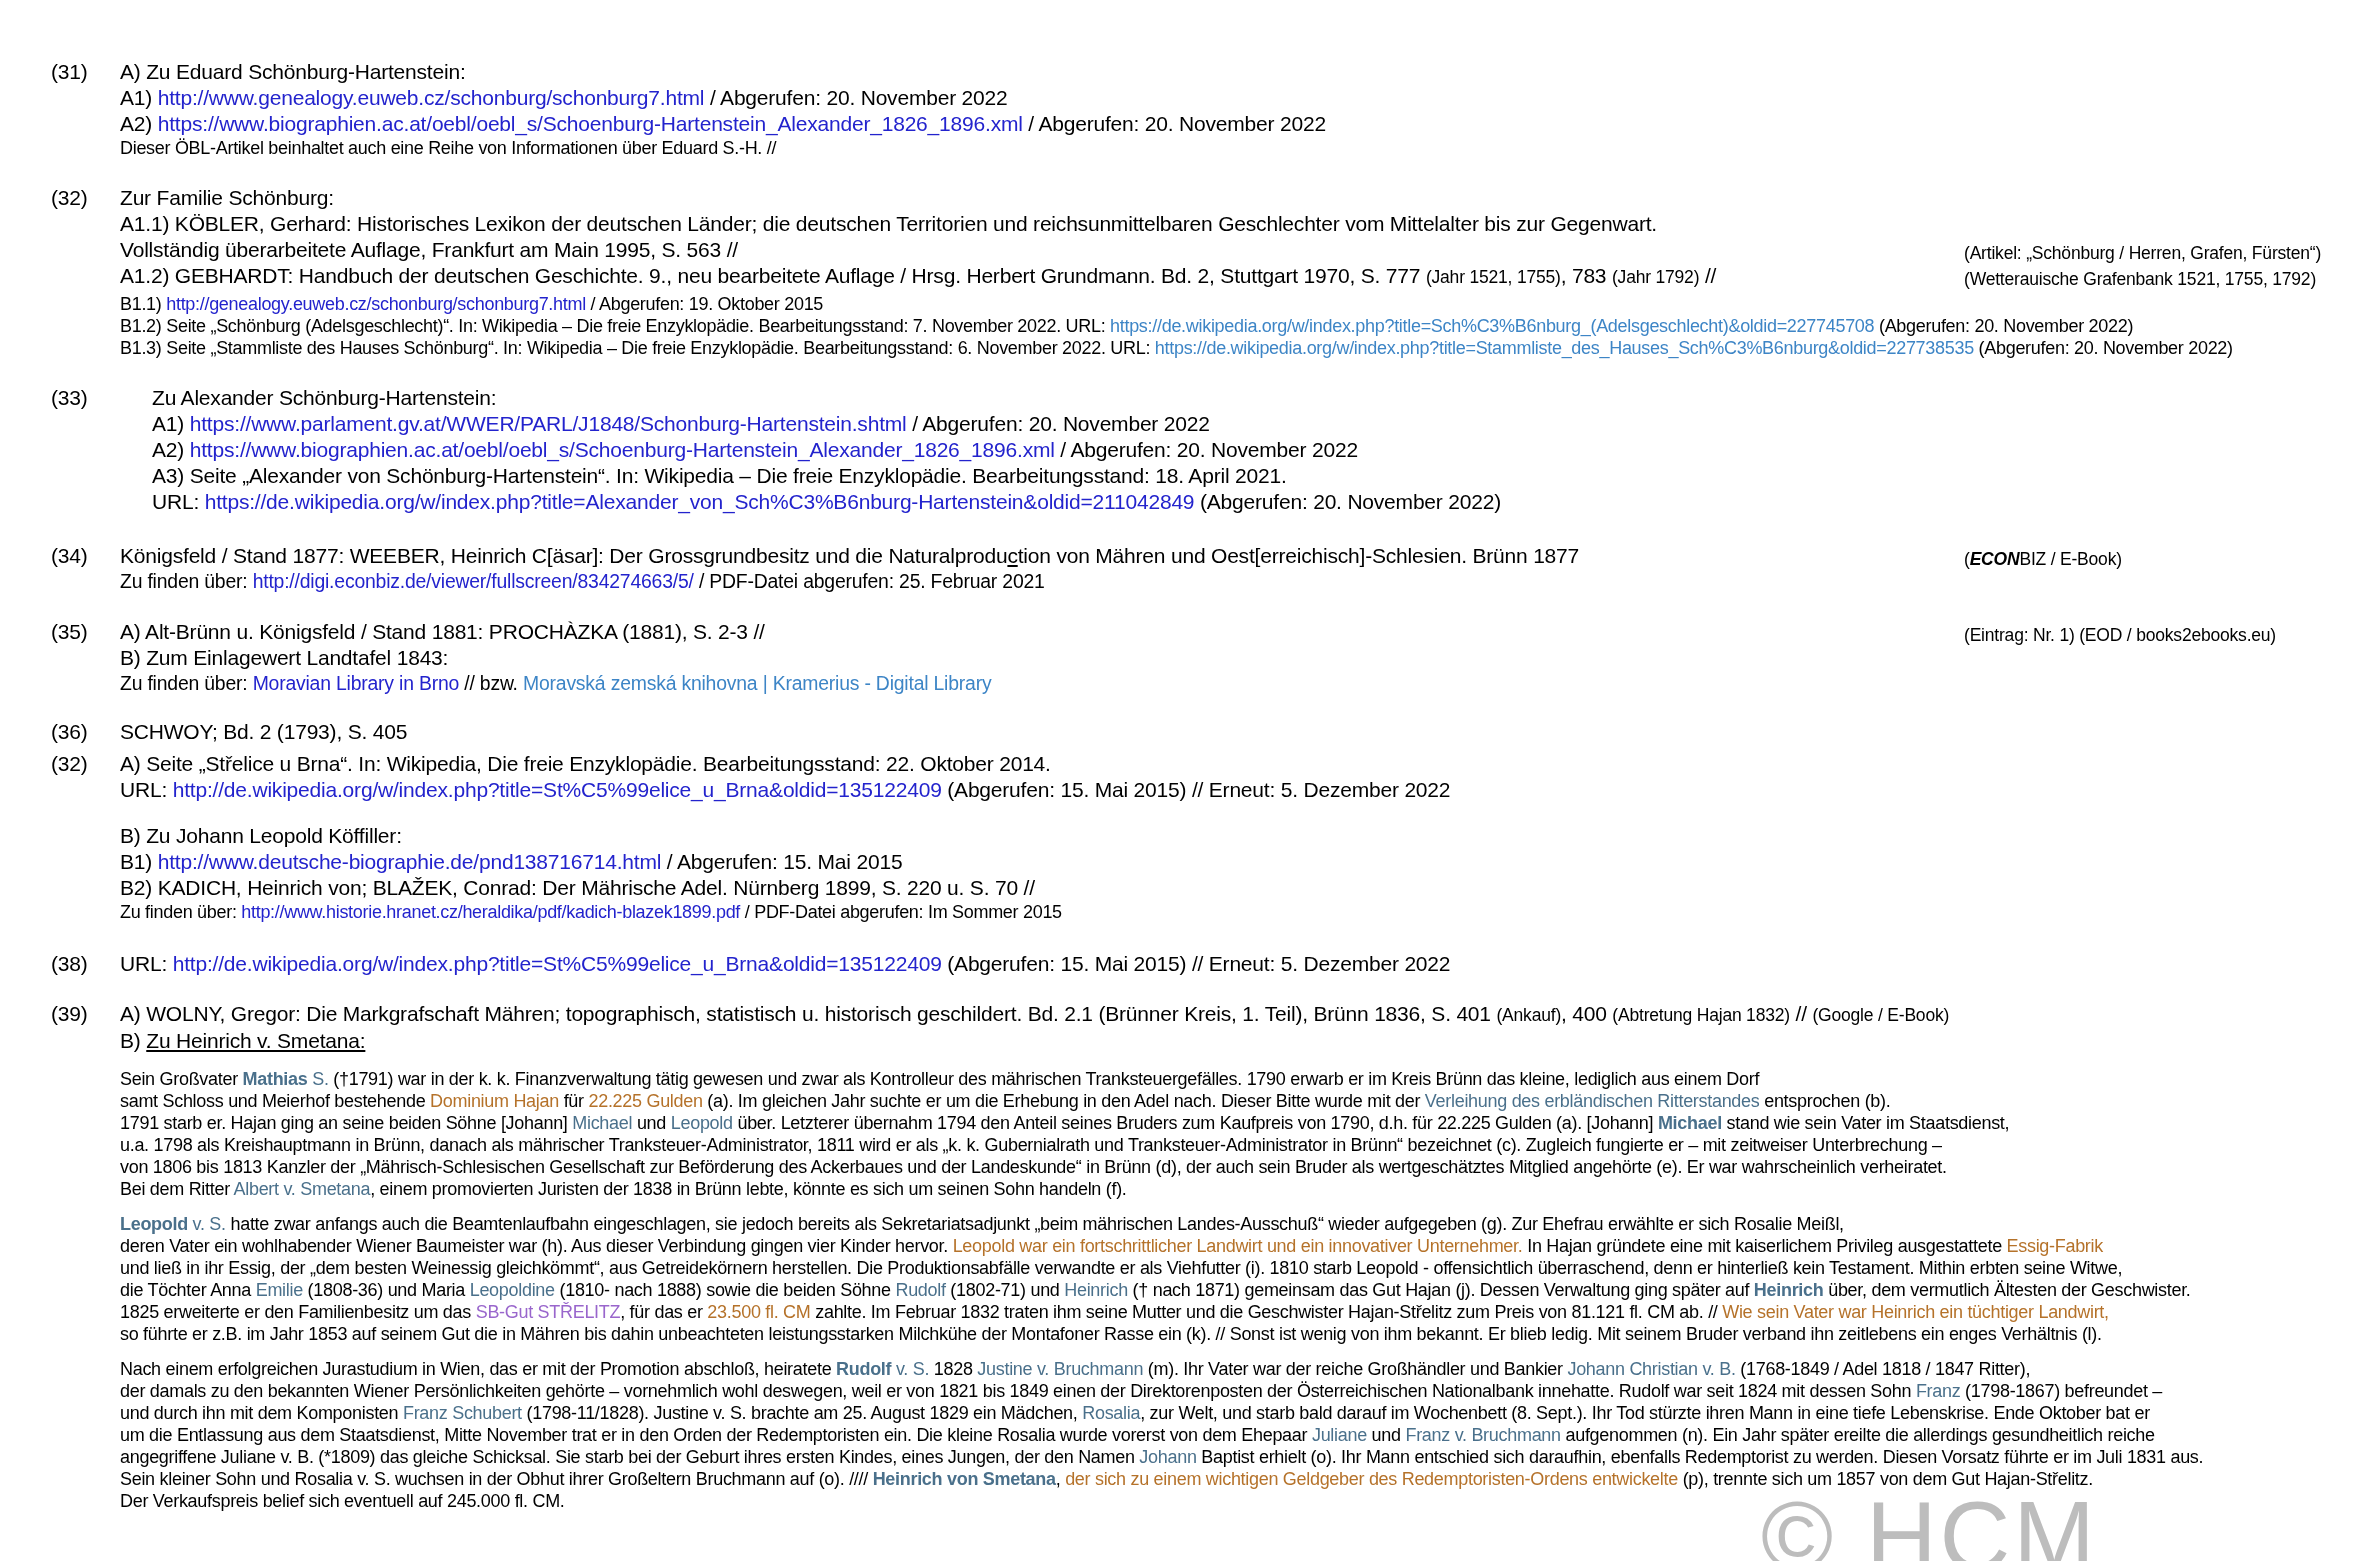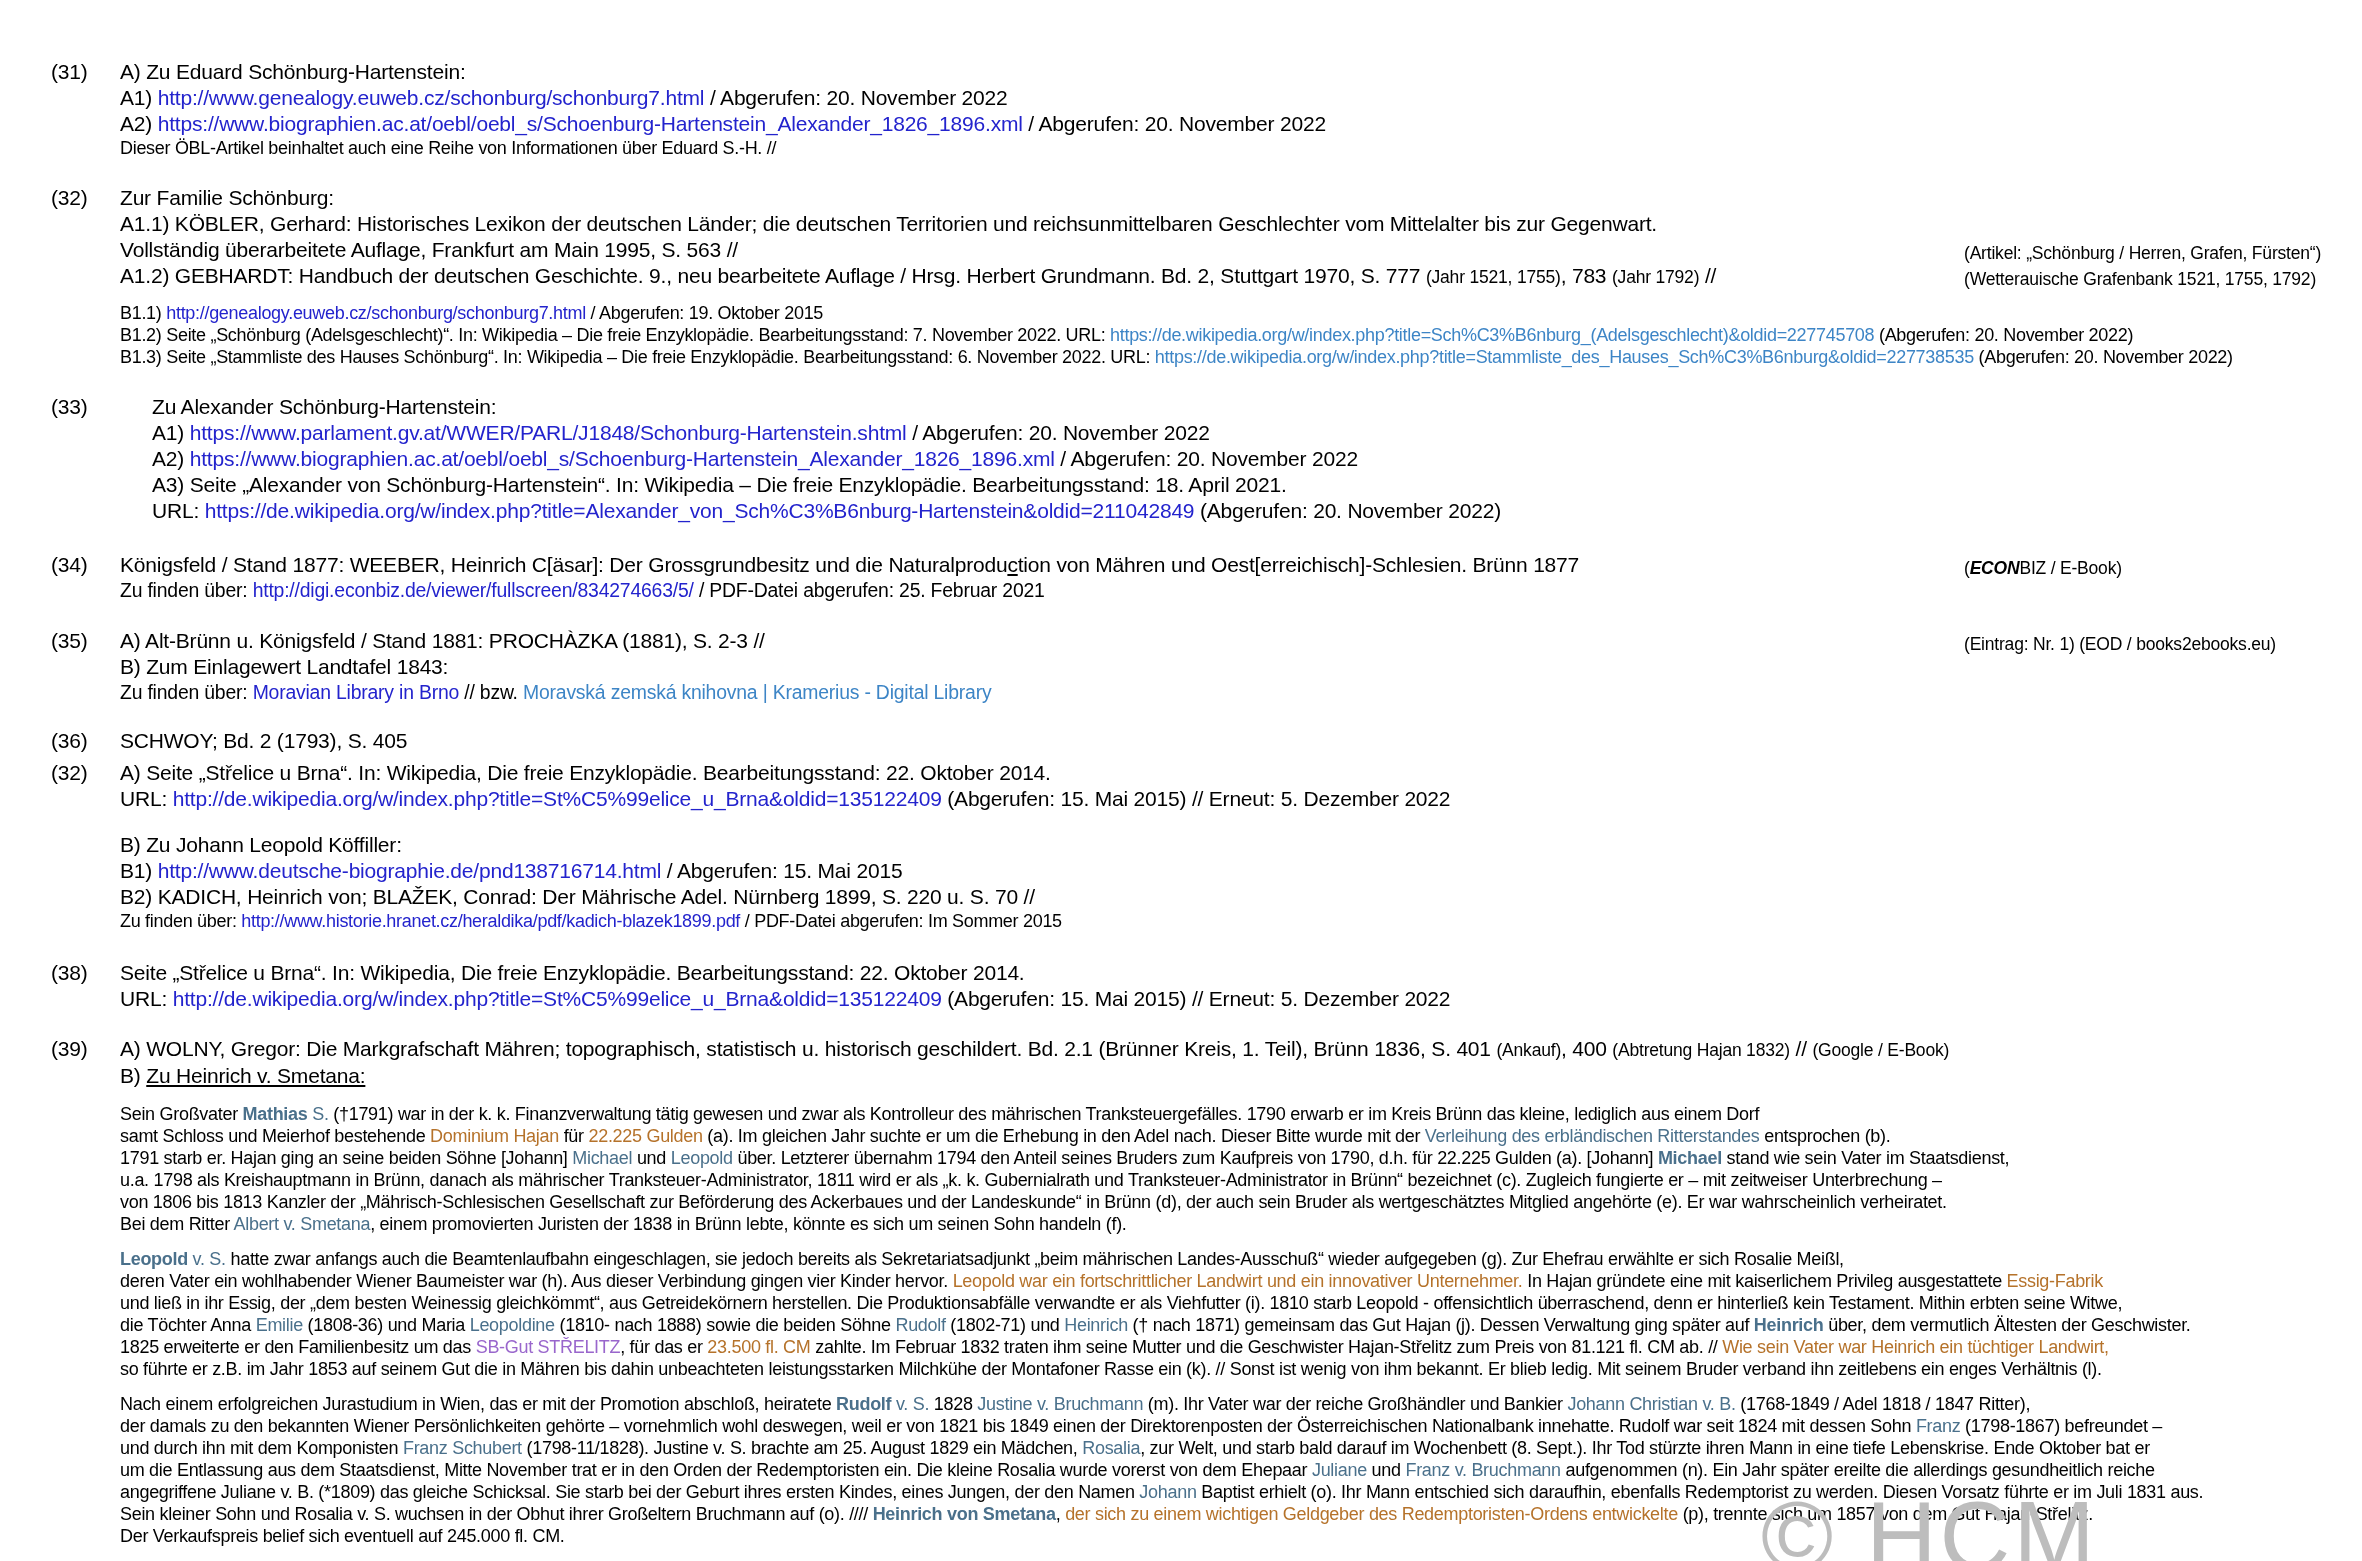--- a/index.html
+++ b/index.html
@@ -45,21 +45,21 @@
           <div class="line small"><span>Dieser ÖBL-Artikel beinhaltet auch eine Reihe von Informationen über Eduard S.-H. //</span></div>
         </div>
       </div>
       <div class="section" style="margin-top: 26px;">
         <div class="num">(32)</div>
         <div class="content">
           <div class="line body"><span>Zur Familie Schönburg:</span></div>
           <div class="line body"><span>A1.1) KÖBLER, Gerhard: Historisches Lexikon der deutschen Länder; die deutschen Territorien und reichsunmittelbaren Geschlechter vom Mittelalter bis zur Gegenwart.</span></div>
           <div class="line body"><span>Vollständig überarbeitete Auflage, Frankfurt am Main 1995, S. 563 //</span><span class="ann"><span>(Artikel: „Schönburg / Herren, Grafen, Fürsten“)</span></span></div>
           <div class="line body"><span>A1.2) GEBHARDT: Handbuch der deutschen Geschichte. 9., neu bearbeitete Auflage / Hrsg. Herbert Grundmann. Bd. 2, Stuttgart 1970, S. 777 </span><span class="inline-small">(Jahr 1521, 1755)</span><span>, 783 </span><span class="inline-small">(Jahr 1792)</span><span> //</span><span class="ann"><span>(Wetterauische Grafenbank 1521, 1755, 1792)</span></span></div>
-          <div class="line small" style="margin-top: 12px;"><span>B1.1) </span><span class="link">http://genealogy.euweb.cz/schonburg/schonburg7.html</span><span> / Abgerufen: 19. Oktober 2015</span></div>
+          <div class="line small" style="margin-top: 3px;"><span>B1.1) </span><span class="link">http://genealogy.euweb.cz/schonburg/schonburg7.html</span><span> / Abgerufen: 19. Oktober 2015</span></div>
           <div class="line small"><span>B1.2) Seite „Schönburg (Adelsgeschlecht)“. In: Wikipedia – Die freie Enzyklopädie. Bearbeitungsstand: 7. November 2022. URL: </span><span class="link2">https://de.wikipedia.org/w/index.php?title=Sch%C3%B6nburg_(Adelsgeschlecht)&amp;oldid=227745708</span><span> (Abgerufen: 20. November 2022)</span></div>
           <div class="line small"><span>B1.3) Seite „Stammliste des Hauses Schönburg“. In: Wikipedia – Die freie Enzyklopädie. Bearbeitungsstand: 6. November 2022. URL: </span><span class="link2">https://de.wikipedia.org/w/index.php?title=Stammliste_des_Hauses_Sch%C3%B6nburg&amp;oldid=227738535</span><span> (Abgerufen: 20. November 2022)</span></div>
         </div>
       </div>
       <div class="section" style="margin-top: 26px; gap: 32px;">
         <div class="num">(33)</div>
         <div class="content">
           <div class="line body"><span>Zu Alexander Schönburg-Hartenstein:</span></div>
           <div class="line body"><span>A1) </span><span class="link">https://www.parlament.gv.at/WWER/PARL/J1848/Schonburg-Hartenstein.shtml</span><span> / Abgerufen: 20. November 2022</span></div>
           <div class="line body"><span>A2) </span><span class="link">https://www.biographien.ac.at/oebl/oebl_s/Schoenburg-Hartenstein_Alexander_1826_1896.xml</span><span> / Abgerufen: 20. November 2022</span></div>
@@ -95,21 +95,20 @@
           <div class="line body"><span>URL: </span><span class="link">http://de.wikipedia.org/w/index.php?title=St%C5%99elice_u_Brna&amp;oldid=135122409</span><span> (Abgerufen: 15. Mai 2015) // Erneut: 5. Dezember 2022</span></div>
           <div class="line body" style="margin-top: 20px;"><span>B) Zu Johann Leopold Köffiller:</span></div>
           <div class="line body"><span>B1) </span><span class="link">http://www.deutsche-biographie.de/pnd138716714.html</span><span> / Abgerufen: 15. Mai 2015</span></div>
           <div class="line body"><span>B2) KADICH, Heinrich von; BLAŽEK, Conrad: Der Mährische Adel. Nürnberg 1899, S. 220 u. S. 70 //</span></div>
           <div class="line small"><span>Zu finden über: </span><span class="link">http://www.historie.hranet.cz/heraldika/pdf/kadich-blazek1899.pdf</span><span> / PDF-Datei abgerufen: Im Sommer 2015</span></div>
         </div>
       </div>
       <div class="section" style="margin-top: 28px;">
         <div class="num">(38)</div>
         <div class="content">
-          <div class="line body"><span>Seite „Střelice u Brna“. In: Wikipedia, Die freie Enzyklopädie. Bearbeitungsstand: 22. Oktober 2014.</span></div>
           <div class="line body"><span>URL: </span><span class="link">http://de.wikipedia.org/w/index.php?title=St%C5%99elice_u_Brna&amp;oldid=135122409</span><span> (Abgerufen: 15. Mai 2015) // Erneut: 5. Dezember 2022</span></div>
         </div>
       </div>
       <div class="section" style="margin-top: 24px;">
         <div class="num">(39)</div>
         <div class="content">
           <div class="line body"><span>A) WOLNY, Gregor: Die Markgrafschaft Mähren; topographisch, statistisch u. historisch geschildert. Bd. 2.1 (Brünner Kreis, 1. Teil), Brünn 1836, S. 401 </span><span class="inline-small">(Ankauf)</span><span>, 400 </span><span class="inline-small">(Abtretung Hajan 1832)</span><span> // </span><span class="inline-small">(Google / E-Book)</span></div>
           <div class="line body"><span>B) </span><span class="underline">Zu Heinrich v. Smetana:</span></div>
           <div class="line small" style="margin-top: 14.8px;"><span>Sein Großvater </span><span class="name-bold">Mathias</span><span class="name"> S.</span><span> (†1791) war in der k. k. Finanzverwaltung tätig gewesen und zwar als Kontrolleur des mährischen Tranksteuergefälles. 1790 erwarb er im Kreis Brünn das kleine, lediglich aus einem Dorf</span></div>
           <div class="line small"><span>samt Schloss und Meierhof bestehende </span><span class="hl-orange">Dominium Hajan</span><span> für </span><span class="hl-orange">22.225 Gulden</span><span> (a). Im gleichen Jahr suchte er um die Erhebung in den Adel nach. Dieser Bitte wurde mit der </span><span class="name">Verleihung des erbländischen Ritterstandes</span><span> entsprochen (b).</span></div>

